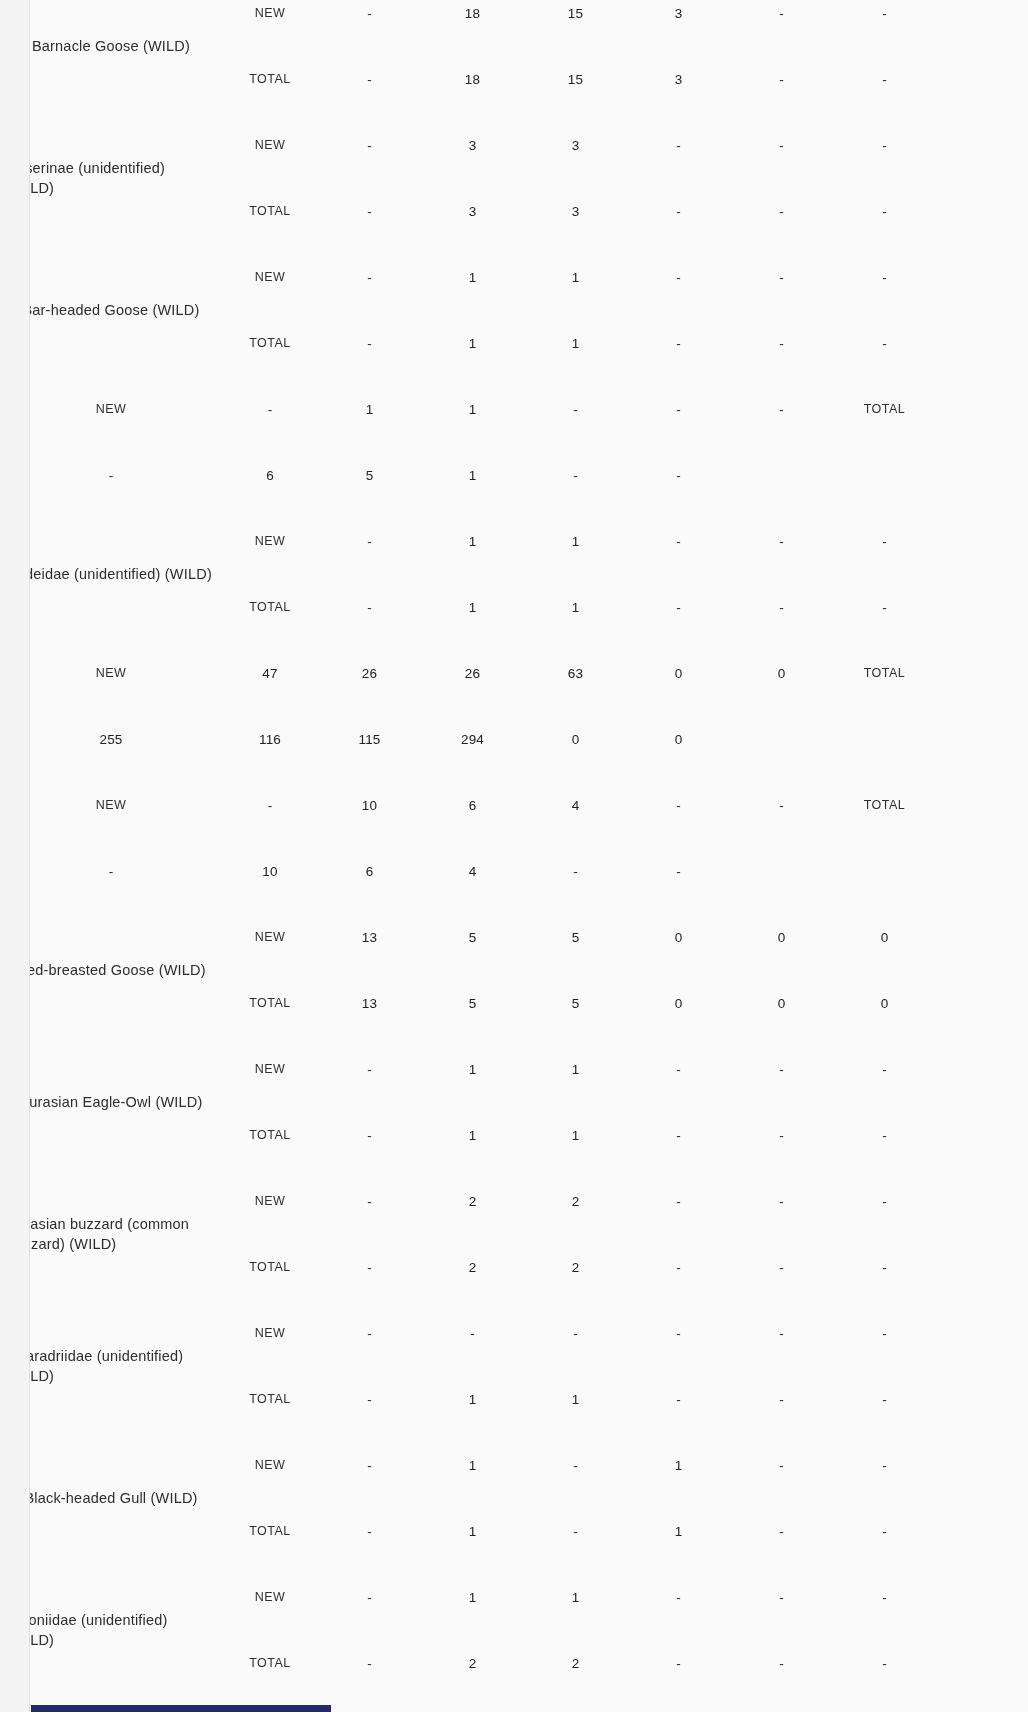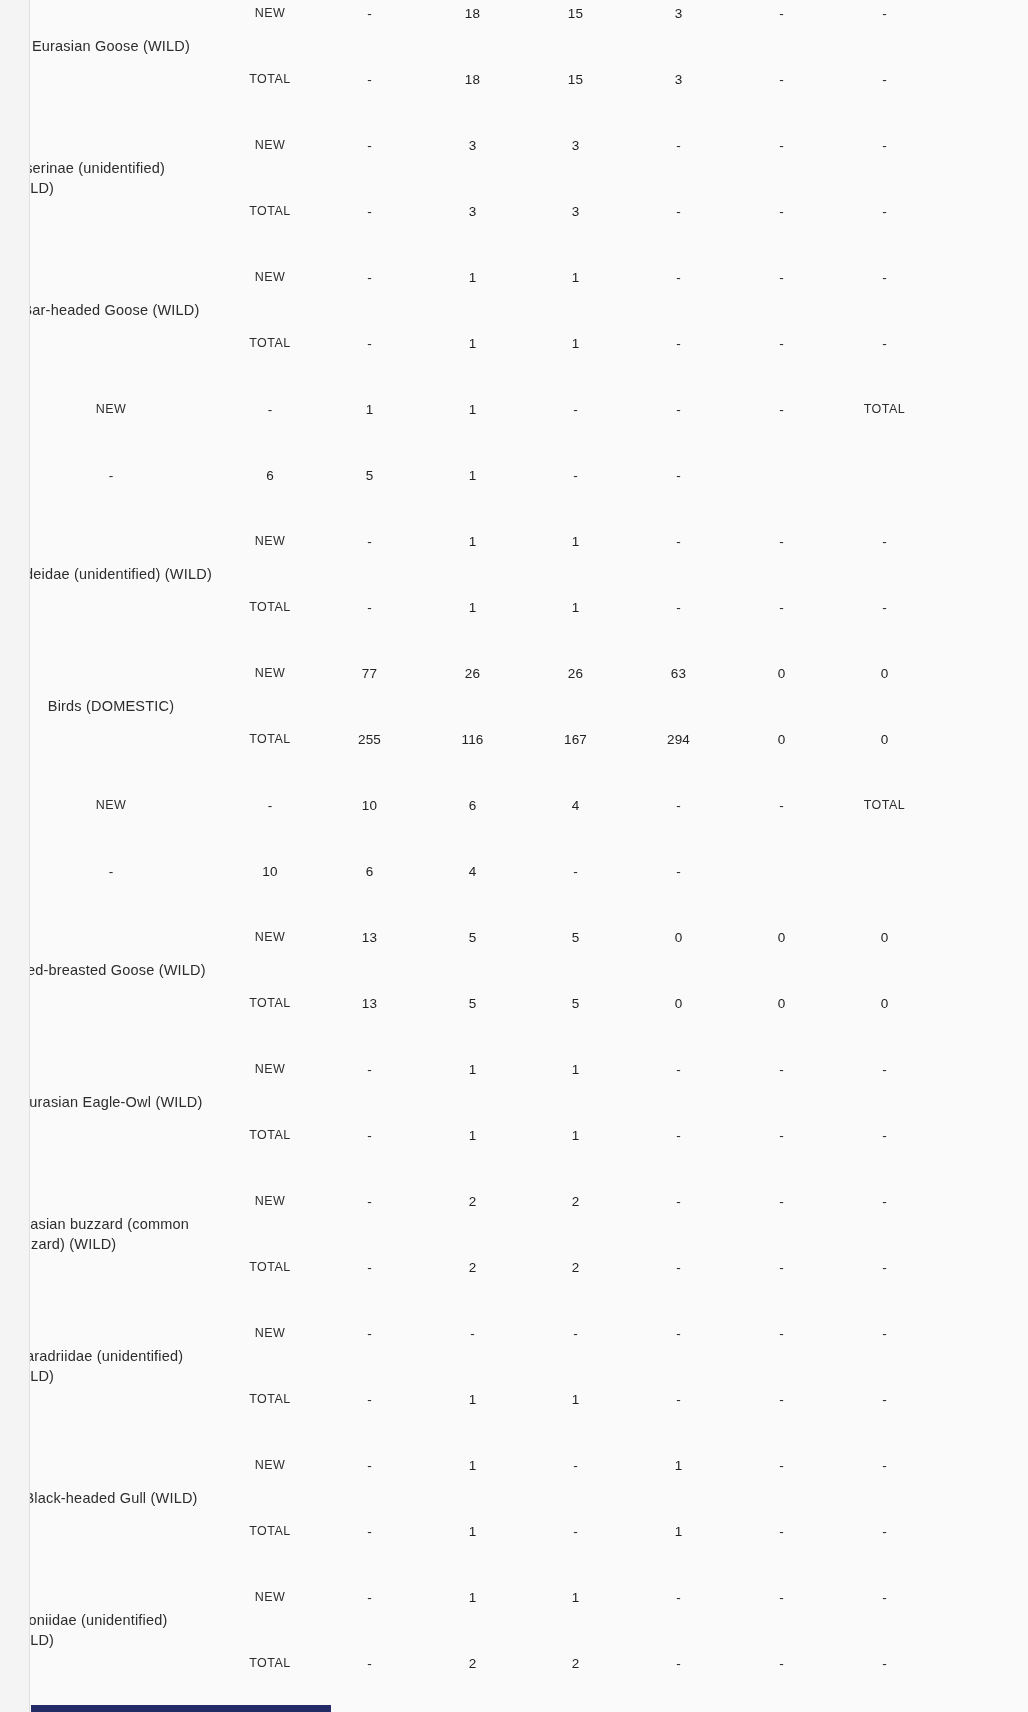--- a/index.html
+++ b/index.html
@@ -69,21 +69,21 @@
     width: 300px; height: 7px;
   }
 </style>
 </head>
 <body>
 
 <div class="table-viewport">
   <div class="blocks" id="blocks">
   <div class="block">
     <div class="cell species">
-      <span class="species-text">Eurasian Goose (WILD)</span>
+      <span class="species-text">Barnacle Goose (WILD)</span>
     </div>
   <div class="cell lbl">NEW</div>
         <div class="cell val">-</div>
         <div class="cell val">18</div>
         <div class="cell val">15</div>
         <div class="cell val">3</div>
         <div class="cell val">-</div>
         <div class="cell val">-</div>
         <div class="cell lbl">TOTAL</div>
         <div class="cell val">-</div>
@@ -165,34 +165,31 @@
         <div class="cell lbl">TOTAL</div>
         <div class="cell val">-</div>
         <div class="cell val">1</div>
         <div class="cell val">1</div>
         <div class="cell val">-</div>
         <div class="cell val">-</div>
         <div class="cell val">-</div>
       </div>
 
   <div class="block">
-    <div class="cell species">
-      <span class="species-text">Birds (DOMESTIC)</span>
-    </div>
-  <div class="cell lbl">NEW</div>
-        <div class="cell val">77</div>
+  <div class="cell lbl">NEW</div>
+        <div class="cell val">47</div>
         <div class="cell val">26</div>
         <div class="cell val">26</div>
         <div class="cell val">63</div>
         <div class="cell val">0</div>
         <div class="cell val">0</div>
         <div class="cell lbl">TOTAL</div>
         <div class="cell val">255</div>
         <div class="cell val">116</div>
-        <div class="cell val">167</div>
+        <div class="cell val">115</div>
         <div class="cell val">294</div>
         <div class="cell val">0</div>
         <div class="cell val">0</div>
       </div>
 
   <div class="block">
   <div class="cell lbl">NEW</div>
         <div class="cell val">-</div>
         <div class="cell val">10</div>
         <div class="cell val">6</div>

